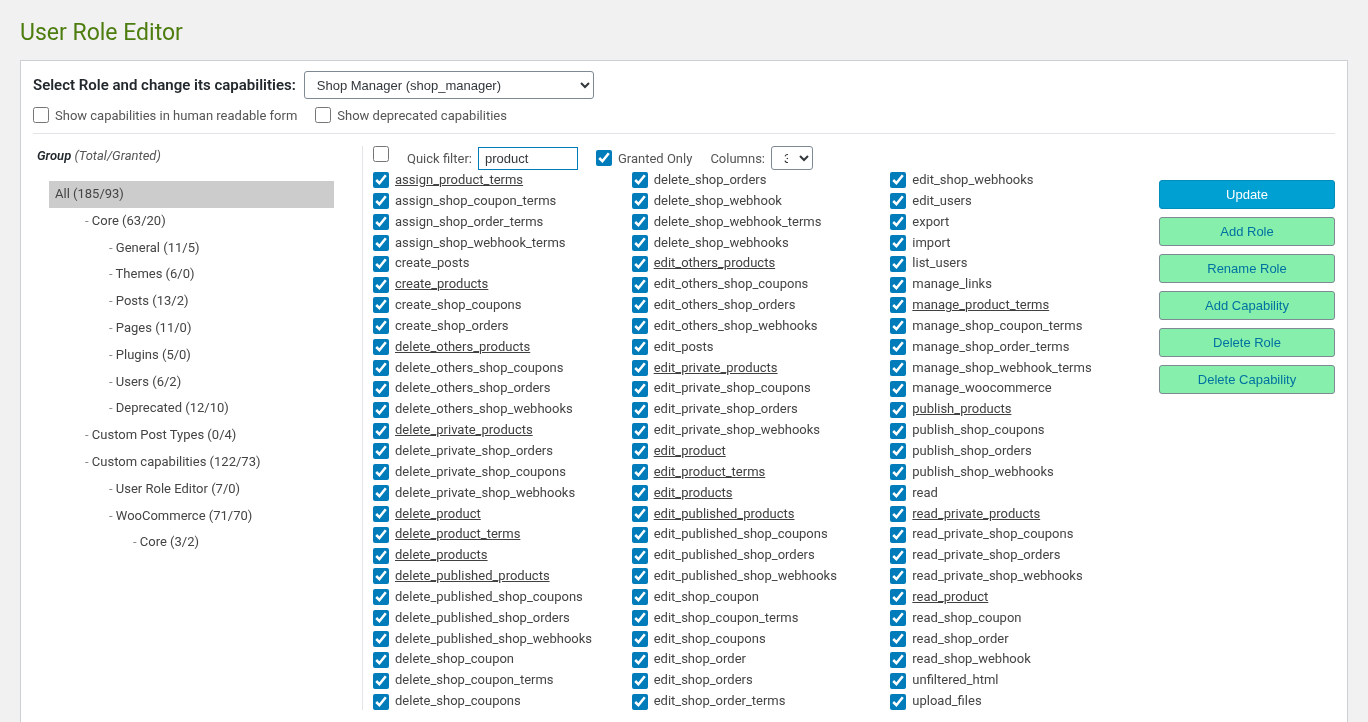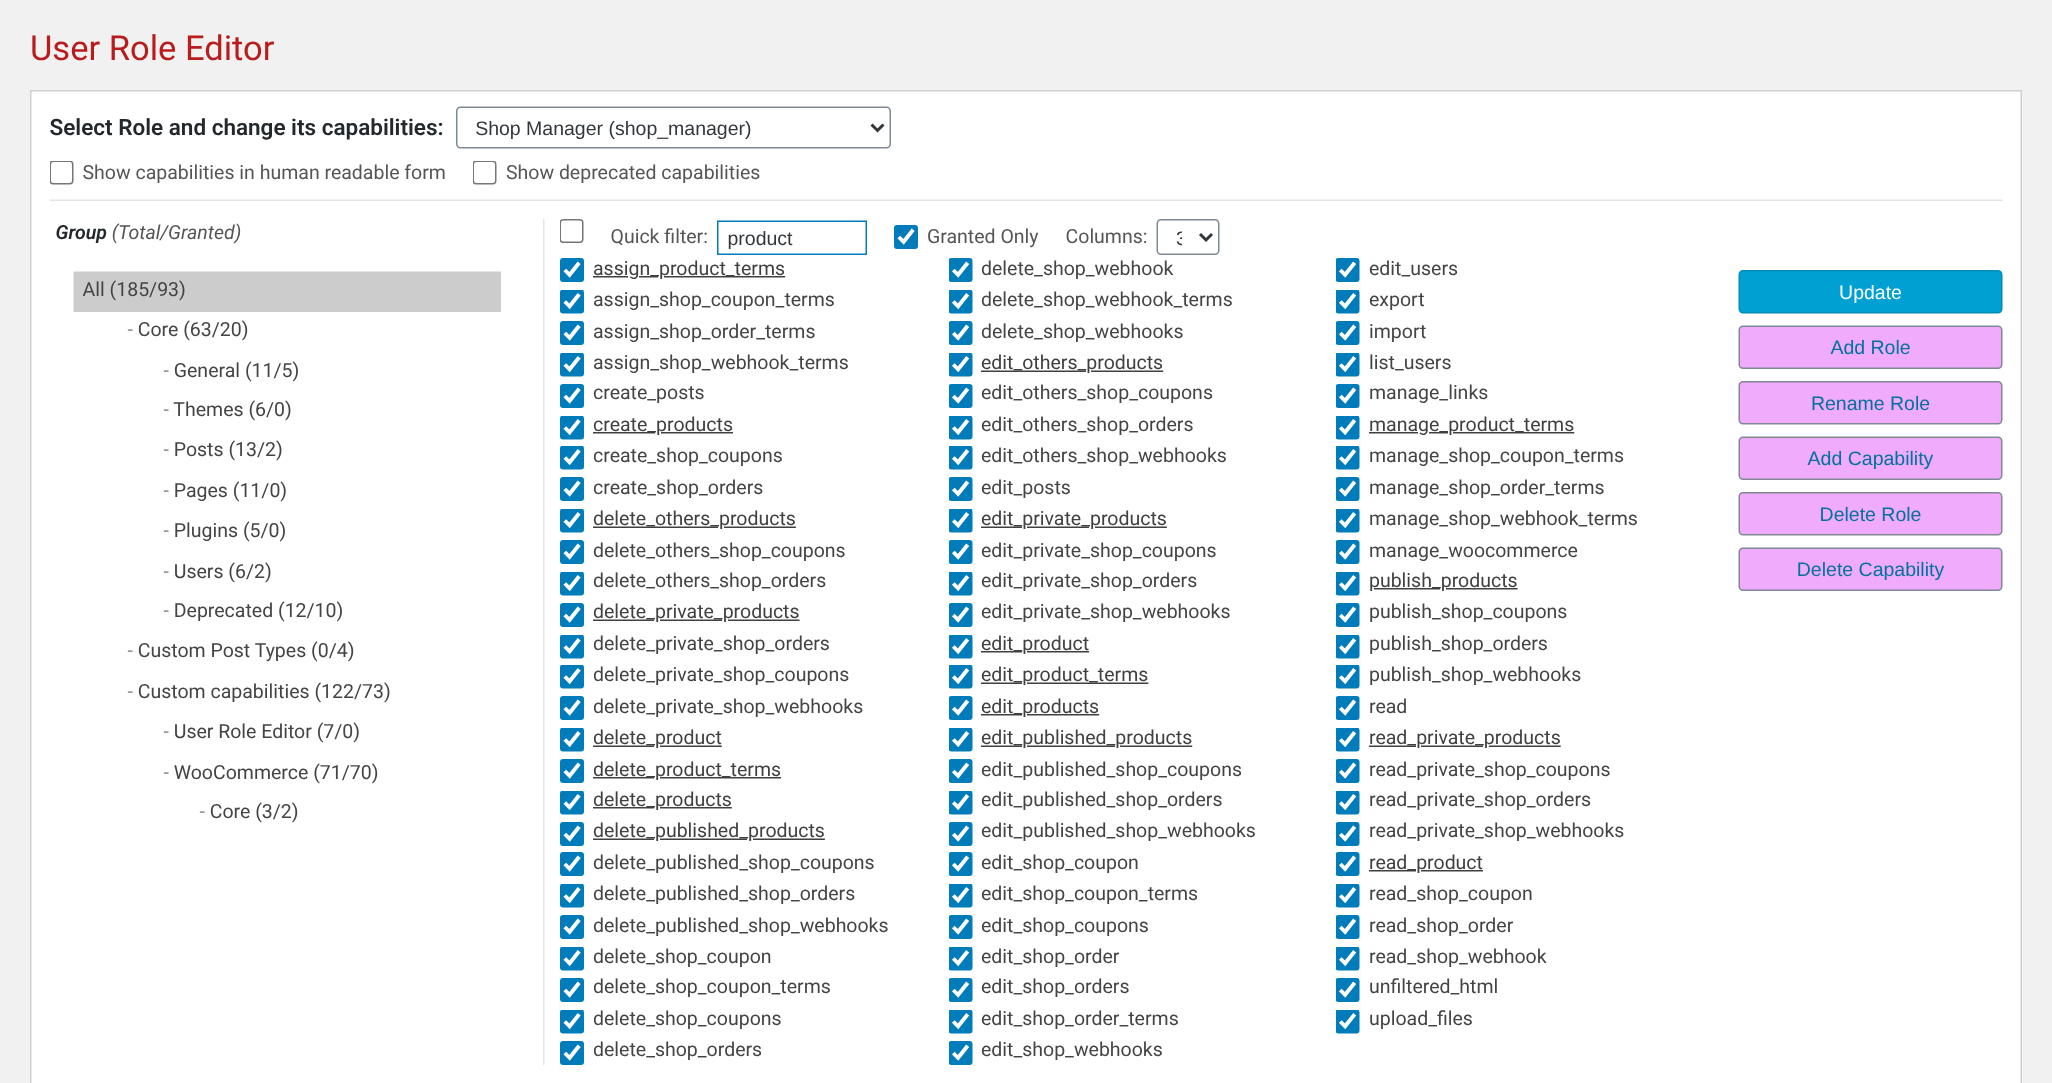--- a/index.html
+++ b/index.html
@@ -12,21 +12,21 @@
     background: #f1f1f1;
   }
   .wrap {
     padding: 10px 20px;
   }
   h1 {
     font-size: 23px;
     font-weight: 400;
     margin: 0 0 10px 0;
     padding: 9px 0 4px 0;
-    color: #b91c1c;
+    color: #4d7c0f;
   }
   .panel {
     background: #fff;
     border: 1px solid #ccd0d4;
     padding: 10px 12px 12px 12px;
   }
   .top-row {
     display: flex;
     align-items: baseline;
     gap: 8px;
@@ -156,21 +156,21 @@
     padding-left: 14px;
     padding-top: 34px;
   }
   .btn {
     display: block;
     width: 100%;
     padding: 6px 10px;
     margin-bottom: 8px;
     border: 1px solid #7e8993;
     border-radius: 3px;
-    background: #f0abfc;
+    background: #86efac;
     color: #0071a1;
     font-size: 13px;
     cursor: pointer;
     text-align: center;
   }
   .btn.primary {
     background: #00a0d2;
     border-color: #008db9;
     color: #fff;
   }
@@ -283,20 +283,24 @@
                 <span class="lbl">delete_others_products</span>
               </div>
               <div class="cap-item">
                 <input type="checkbox" checked="" style="">
                 <span class="lbl">delete_others_shop_coupons</span>
               </div>
               <div class="cap-item">
                 <input type="checkbox" checked="" style="">
                 <span class="lbl">delete_others_shop_orders</span>
               </div>
+              <div class="cap-item">
+                <input type="checkbox" checked="" style="">
+                <span class="lbl">delete_others_shop_webhooks</span>
+              </div>
               <div class="cap-item hl">
                 <input type="checkbox" checked="" style="">
                 <span class="lbl">delete_private_products</span>
               </div>
               <div class="cap-item">
                 <input type="checkbox" checked="" style="">
                 <span class="lbl">delete_private_shop_orders</span>
               </div>
               <div class="cap-item">
                 <input type="checkbox" checked="" style="">

